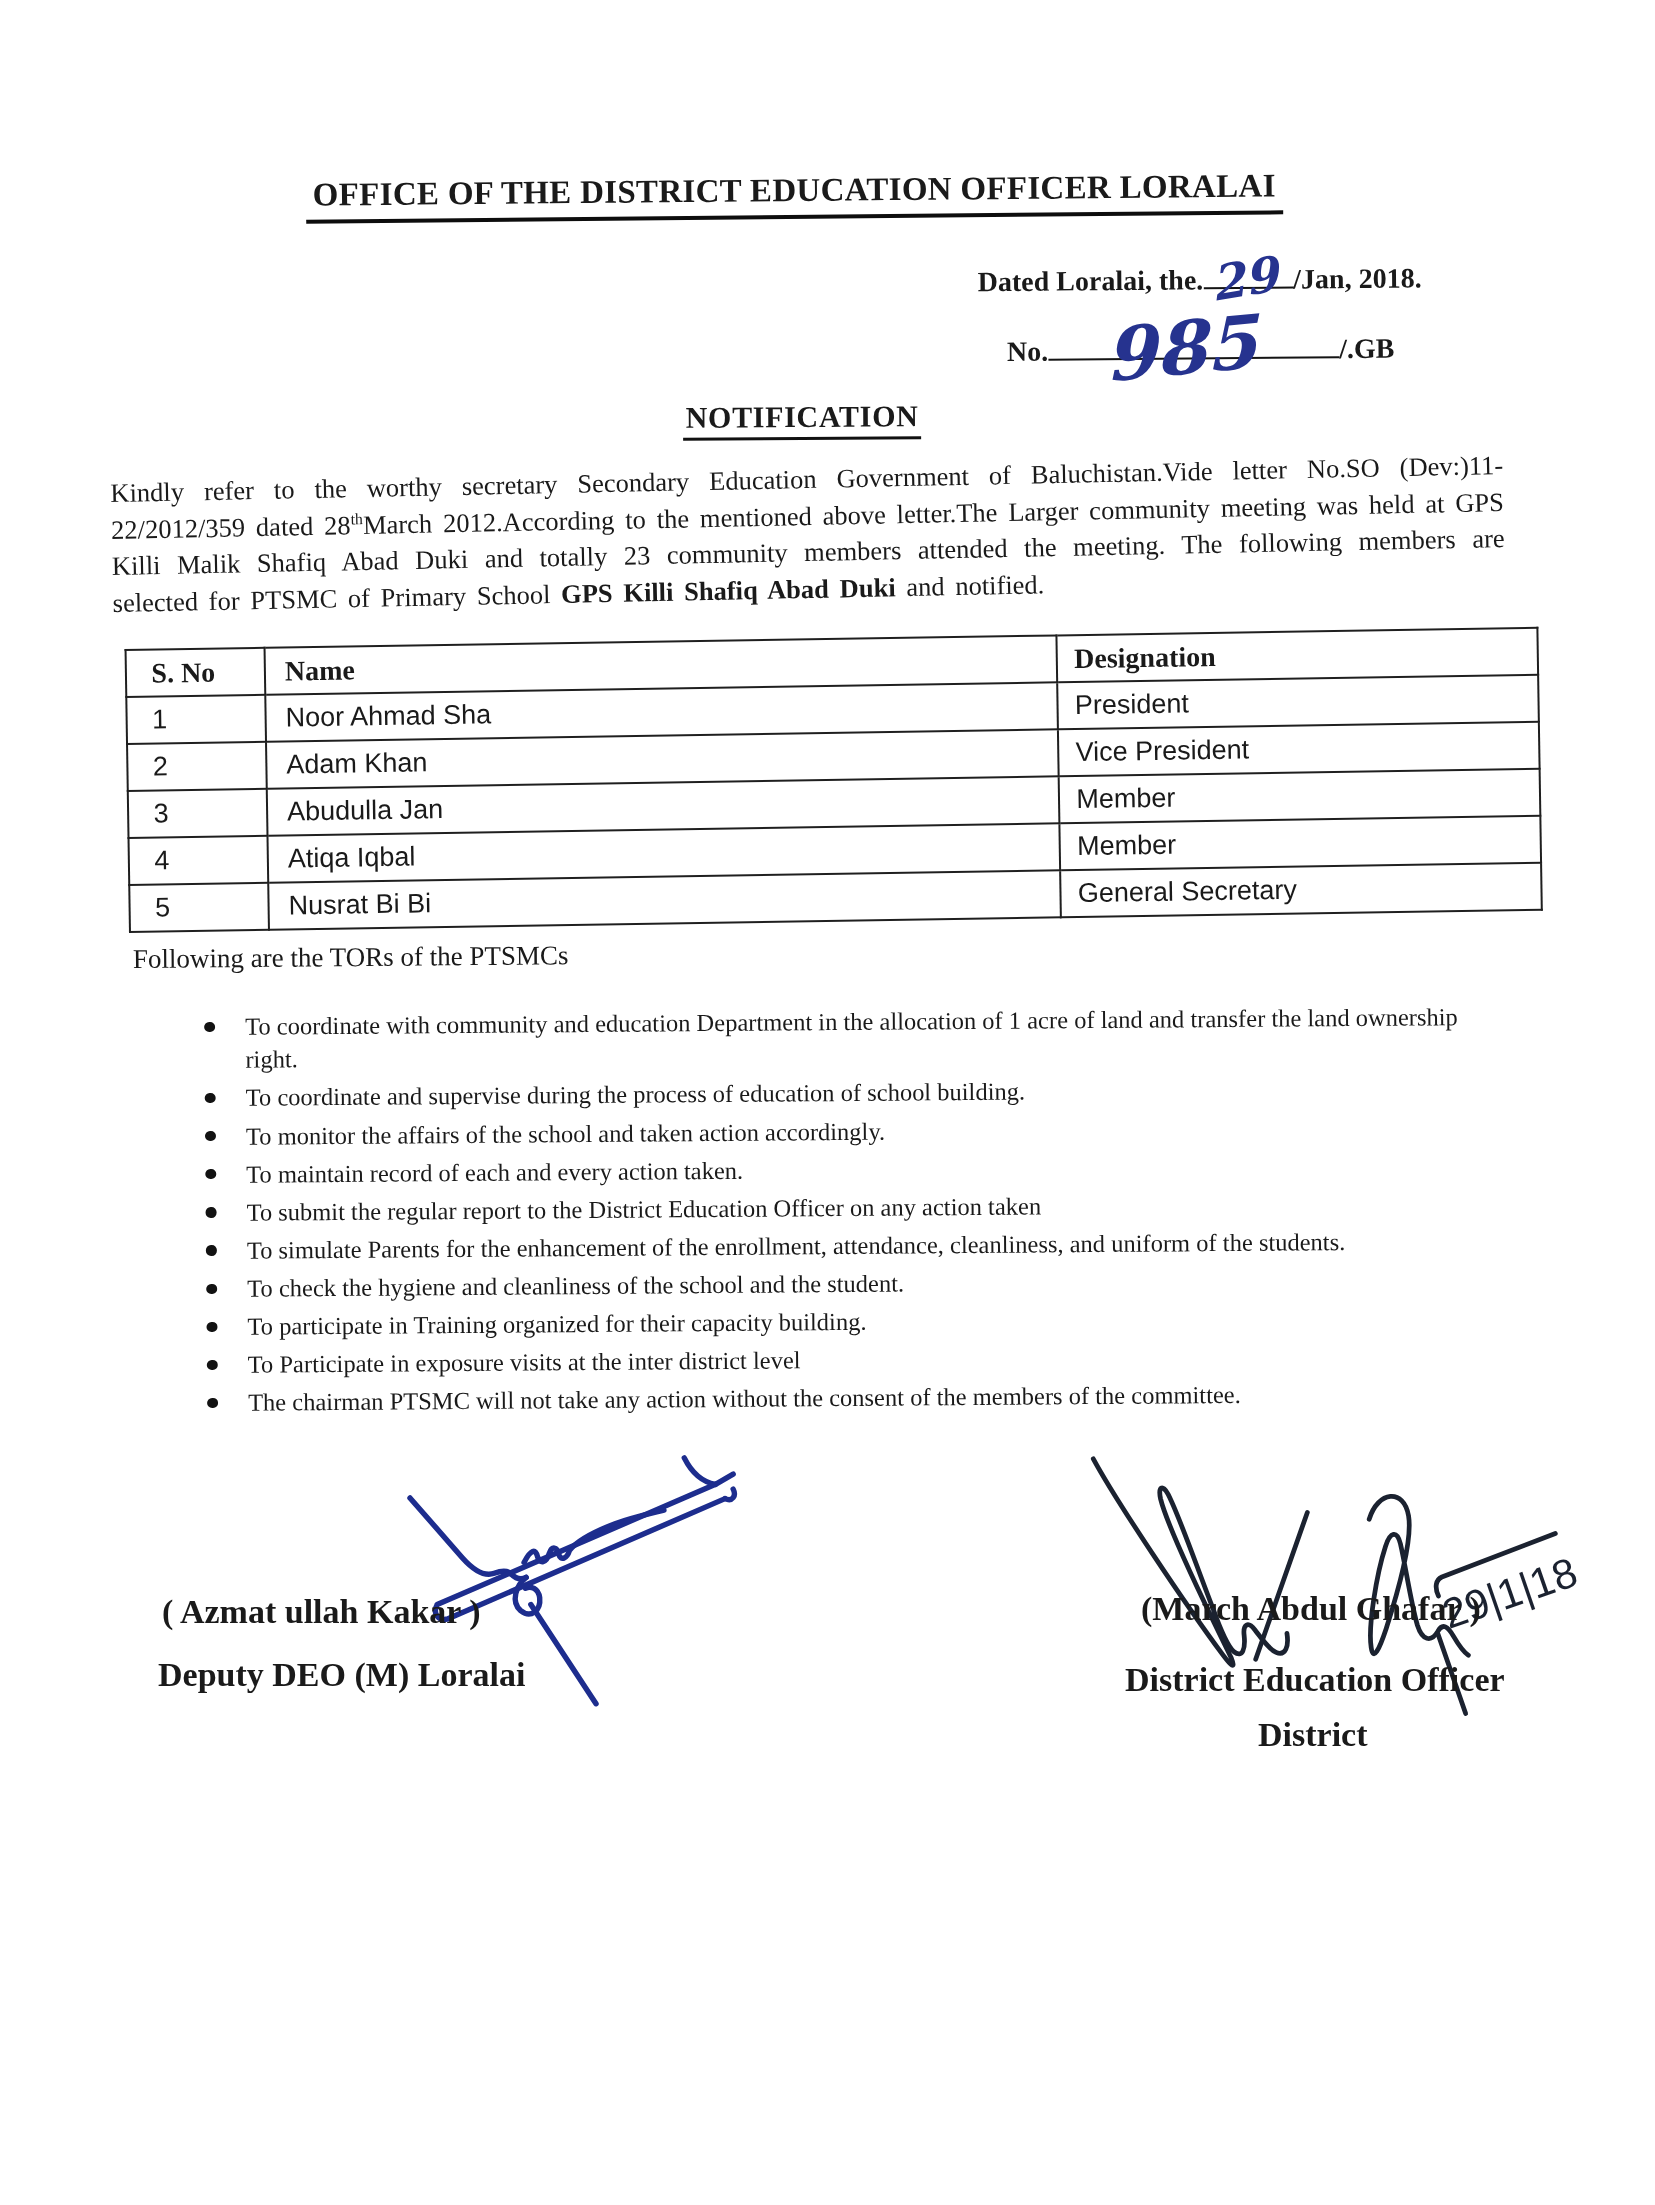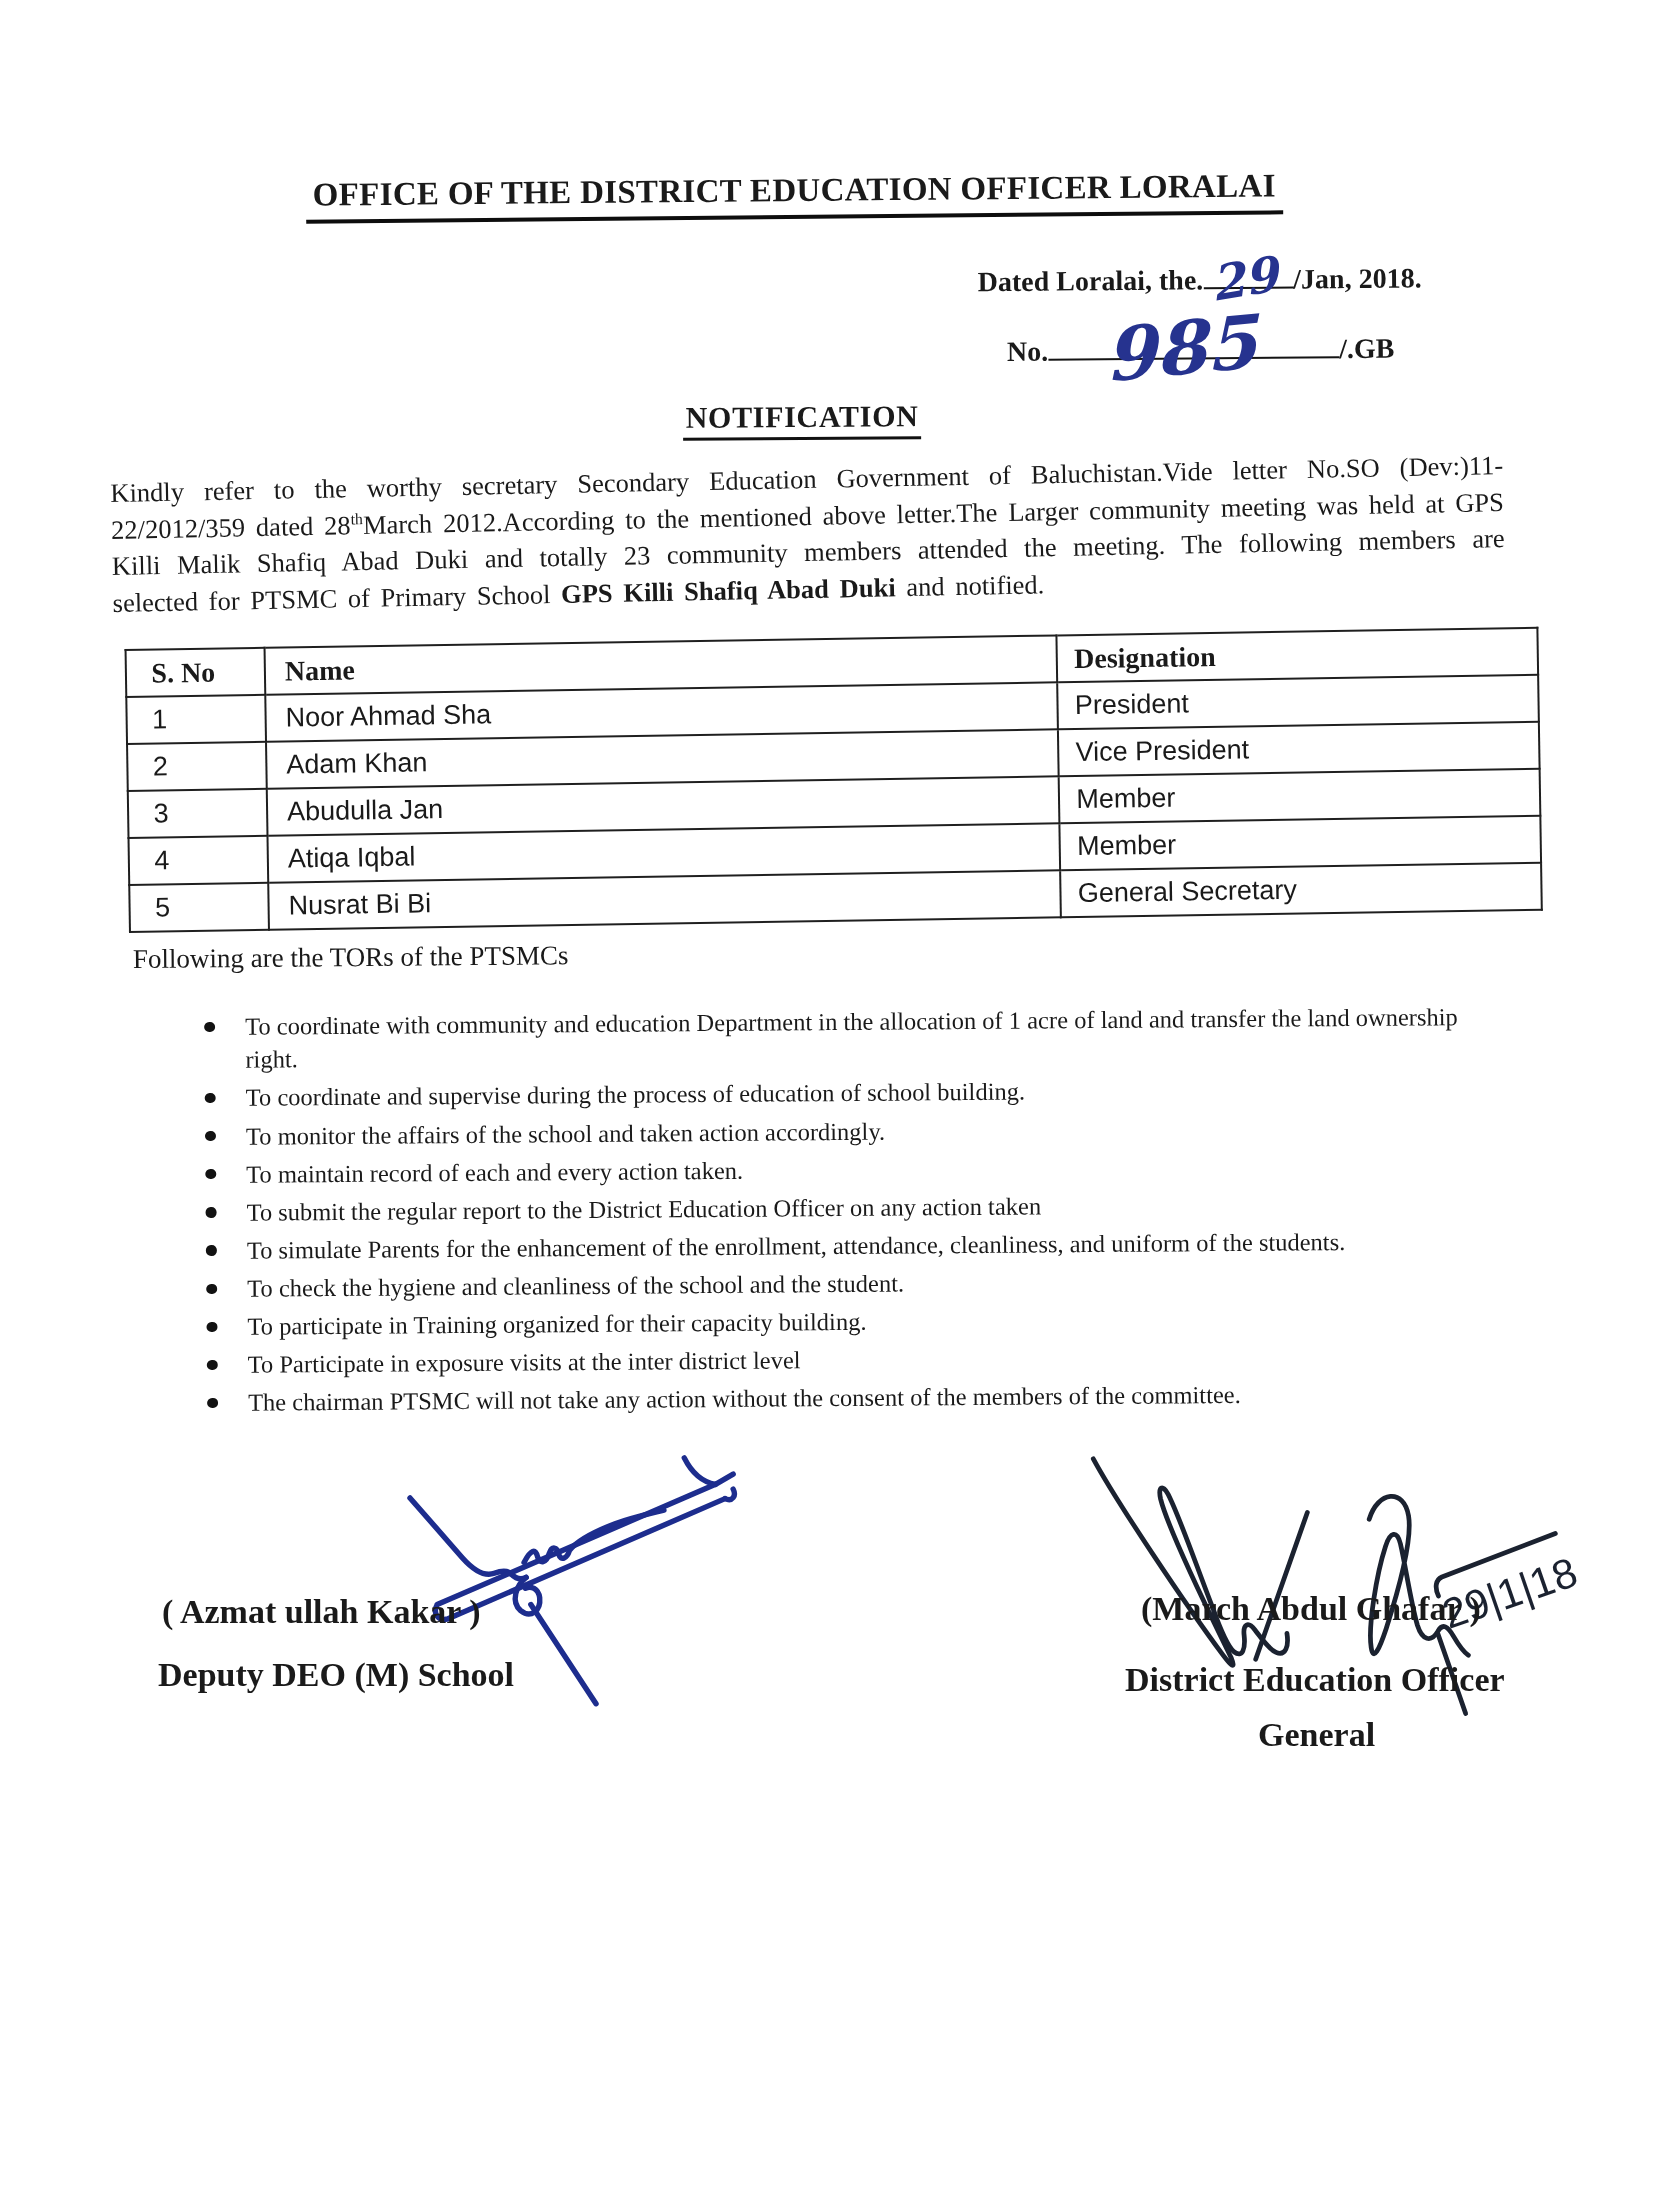--- a/index.html
+++ b/index.html
@@ -219,22 +219,22 @@
         <path d="M 49 11 C 82 72 182 222 240 300 C 252 316 259 322 252 304 C 230 258 161 122 148 70 C 144 52 151 48 159 63 C 176 96 202 172 225 231 C 235 259 246 286 256 295 C 269 305 273 290 271 271 C 269 254 277 250 287 263 C 297 276 307 291 318 296 C 332 302 337 287 334 268"></path>
         <path d="M 364 90 L 288 306"></path>
         <path d="M 455 100 C 468 58 506 54 513 95 C 519 132 499 202 480 261 C 470 291 461 310 458 289 C 453 258 466 180 479 140 C 486 118 496 116 501 136 C 509 171 516 221 526 256 C 533 278 546 282 556 265 C 563 252 571 258 579 272 C 586 284 593 295 601 300"></path>
         <path d="M 556 268 L 597 386"></path>
         <path d="M 729 121 L 562 185 C 553 189 551 200 557 213"></path>
       </g>
       <text class="sig-date-text" x="572" y="262" transform="rotate(-19 572 262)">29|1|18</text>
     </svg>
 
     <div class="sig-text l-name">( Azmat ullah Kakar )</div>
-    <div class="sig-text l-title">Deputy DEO (M) School</div>
+    <div class="sig-text l-title">Deputy DEO (M) Loralai</div>
 
     <div class="sig-text r-name">(March Abdul Ghafar )</div>
     <div class="sig-text r-title">District Education Officer</div>
-    <div class="sig-text r-loc">General</div>
+    <div class="sig-text r-loc">District</div>
 
   </section>
 
 </div>
 
 
 </body></html>

